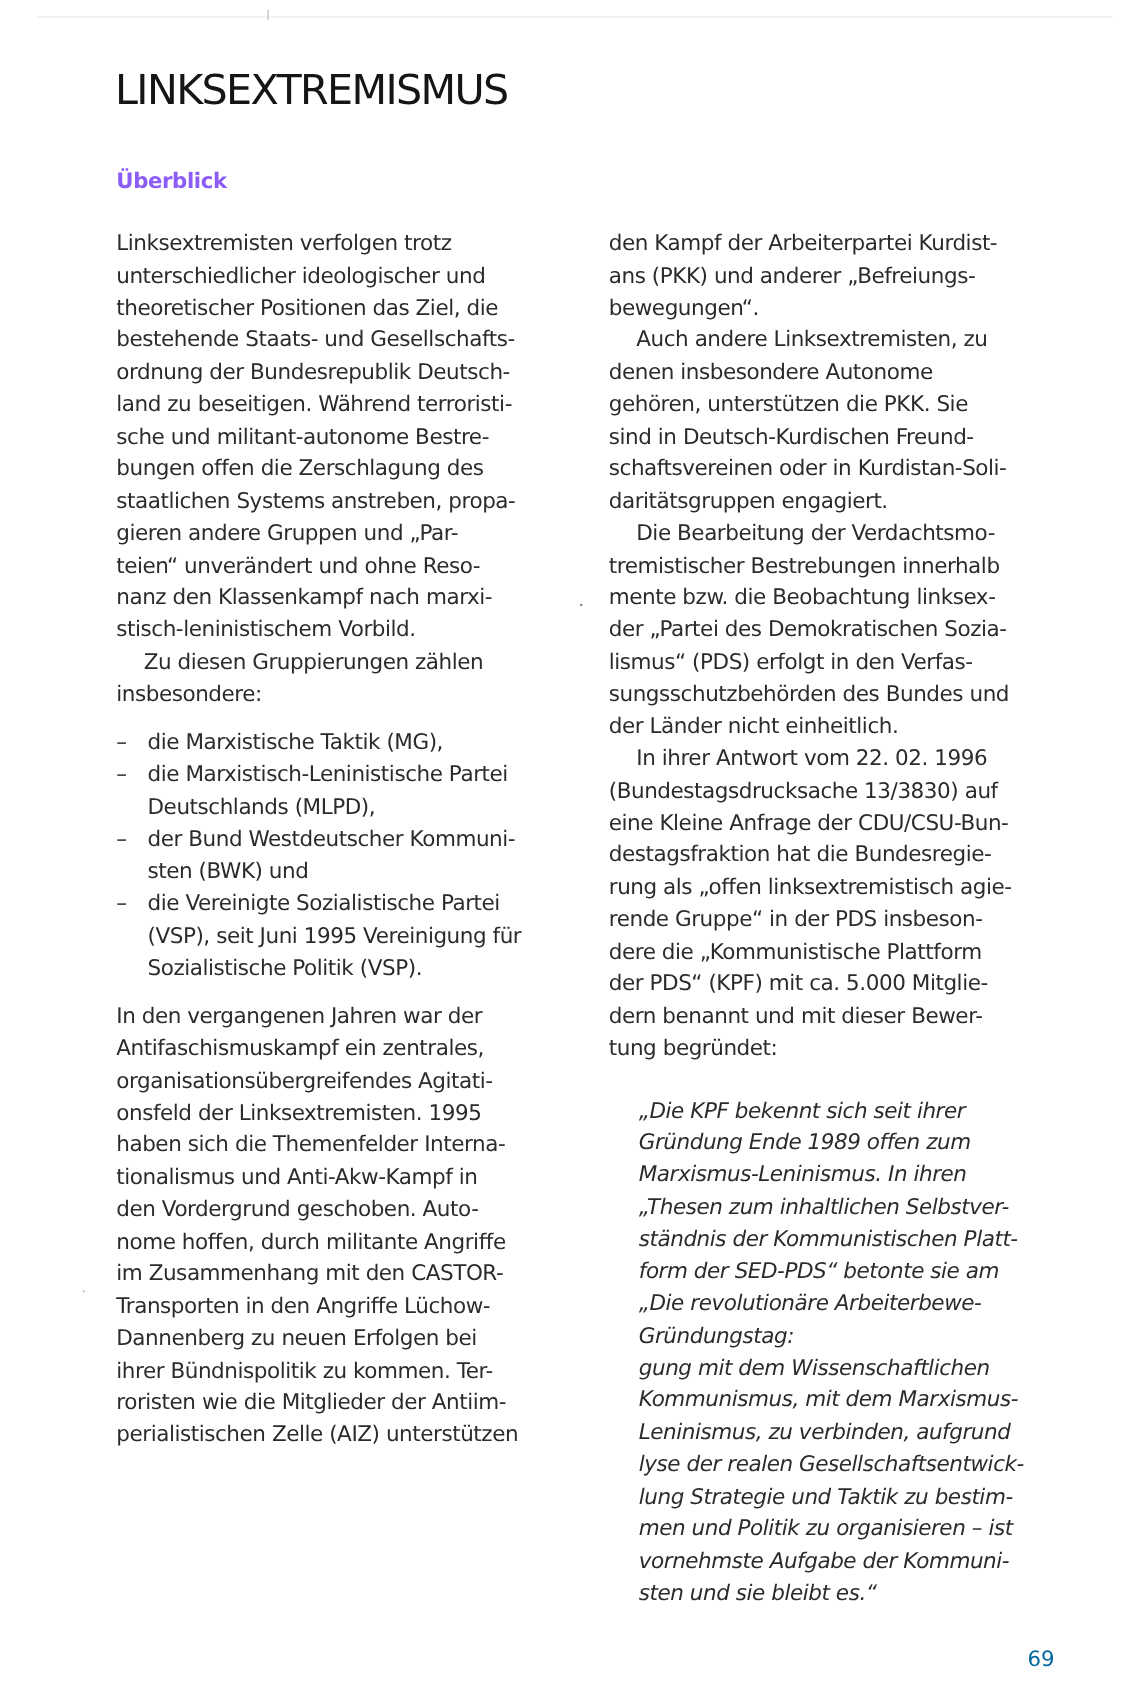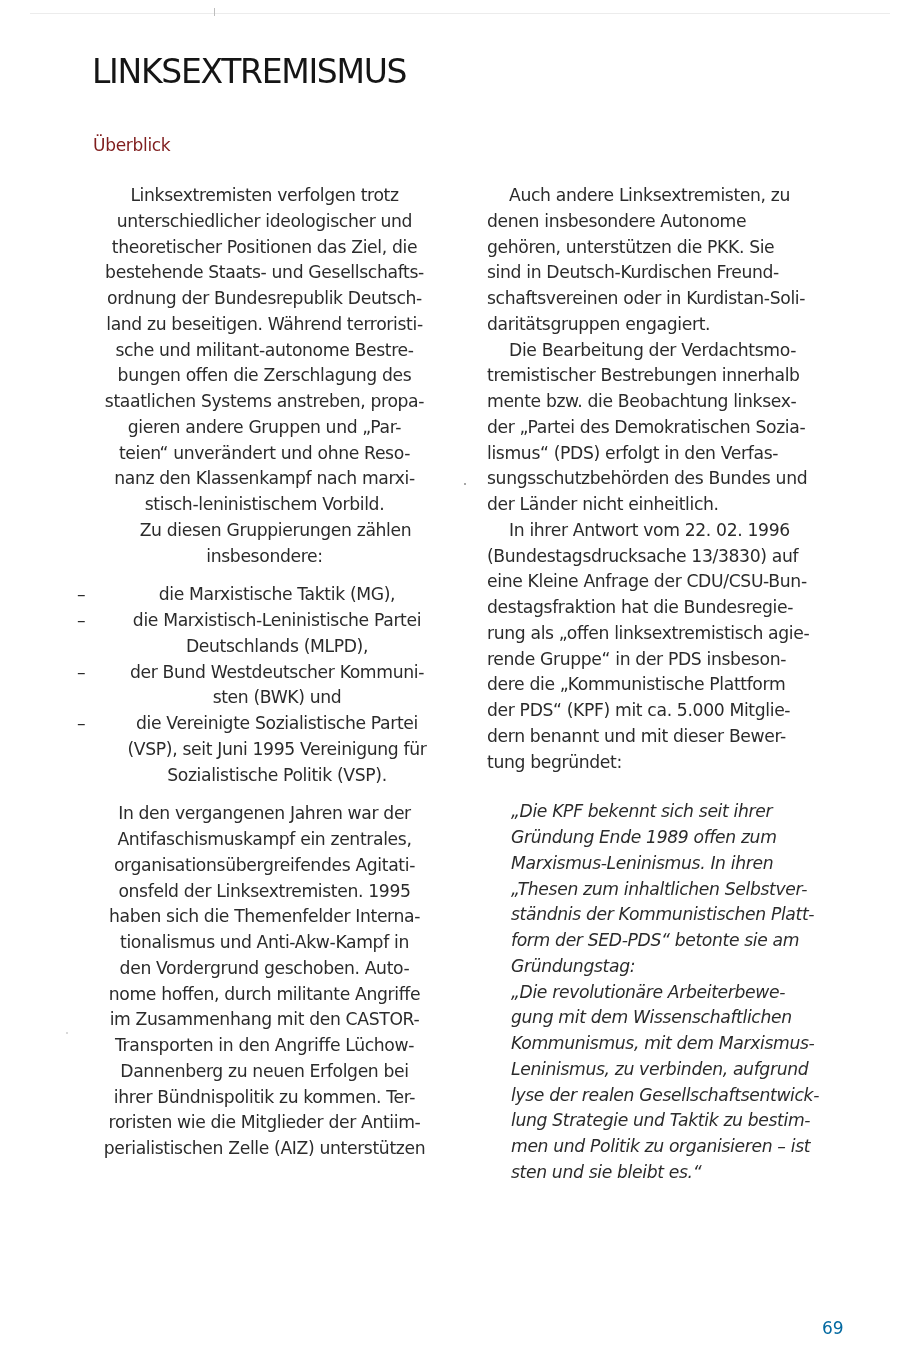--- a/index.html
+++ b/index.html
@@ -22,32 +22,32 @@
   .title {
     position: absolute; left: 92px; top: 52px;
     font-family: "DejaVu Sans", sans-serif;
     font-weight: normal; font-size: 33px; letter-spacing: -1.3px;
     color: #151515;
     margin: 0;
   }
   .subtitle {
     position: absolute; left: 93px; top: 135px;
     font-family: "DejaVu Sans", sans-serif;
-    font-weight: normal; font-size: 17px; letter-spacing: -0.3px;
-    color: #7f1d1d;
+    font-weight: bold; font-size: 17px; letter-spacing: -0.3px;
+    color: #8b5cf6;
     margin: 0;
   }
   .col {
     position: absolute;
     font-size: 17.2px;
     line-height: 25.75px;
     letter-spacing: -0.35px;
     color: #2b2b2b;
   }
-  .col-left { left: 77px; top: 183px; width: 375px; text-align: center; }
+  .col-left { left: 93px; top: 183px; width: 375px; }
   .col-right { left: 487px; top: 183px; width: 375px; }
   .line { white-space: nowrap; display: block; height: 25.75px; }
   .indent { padding-left: 22px; }
   .gap { display: block; height: 13px; }
   .list-item { display: block; position: relative; padding-left: 25px; }
   .list-dash { position: absolute; left: 0; top: 0; }
   .quote { padding-left: 24px; font-style: italic; }
   .page-number {
     position: absolute; left: 822px; top: 1318px;
     font-size: 17px; color: #0369a1;
@@ -120,20 +120,25 @@
     <span class="line">Transporten in den Angriffe Lüchow-</span>
     <span class="line">Dannenberg zu neuen Erfolgen bei</span>
     <span class="line">ihrer Bündnispolitik zu kommen. Ter-</span>
     <span class="line">roristen wie die Mitglieder der Antiim-</span>
     <span class="line">perialistischen Zelle (AIZ) unterstützen</span>
   </div>
 </div>
 
 <div class="col col-right">
   <div>
+    <span class="line">den Kampf der Arbeiterpartei Kurdist-</span>
+    <span class="line">ans (PKK) und anderer „Befreiungs-</span>
+    <span class="line">bewegungen“.</span>
+  </div>
+  <div>
     <span class="line indent">Auch andere Linksextremisten, zu</span>
     <span class="line">denen insbesondere Autonome</span>
     <span class="line">gehören, unterstützen die PKK. Sie</span>
     <span class="line">sind in Deutsch-Kurdischen Freund-</span>
     <span class="line">schaftsvereinen oder in Kurdistan-Soli-</span>
     <span class="line">daritätsgruppen engagiert.</span>
   </div>
   <div>
     <span class="line indent">Die Bearbeitung der Verdachtsmo-</span>
     <span class="line">tremistischer Bestrebungen innerhalb</span>
@@ -156,28 +161,29 @@
     <span class="line">tung begründet:</span>
   </div>
   <span class="gap" style="height:24px"></span>
   <div class="quote">
     <span class="line">„Die KPF bekennt sich seit ihrer</span>
     <span class="line">Gründung Ende 1989 offen zum</span>
     <span class="line">Marxismus-Leninismus. In ihren</span>
     <span class="line">„Thesen zum inhaltlichen Selbstver-</span>
     <span class="line">ständnis der Kommunistischen Platt-</span>
     <span class="line">form der SED-PDS“ betonte sie am</span>
+    <span class="line">„Die revolutionäre Arbeiterbewe-</span>
     <span class="line">Gründungstag:</span>
-    <span class="line">„Die revolutionäre Arbeiterbewe-</span>
     <span class="line">gung mit dem Wissenschaftlichen</span>
     <span class="line">Kommunismus, mit dem Marxismus-</span>
     <span class="line">Leninismus, zu verbinden, aufgrund</span>
     <span class="line">lyse der realen Gesellschaftsentwick-</span>
     <span class="line">lung Strategie und Taktik zu bestim-</span>
     <span class="line">men und Politik zu organisieren – ist</span>
+    <span class="line">vornehmste Aufgabe der Kommuni-</span>
     <span class="line">sten und sie bleibt es.“</span>
   </div>
 </div>
 
 <div class="stray-dot" style="left:464px; top:483px;"></div>
 <div class="stray-dot" style="left:66px; top:1032px; background:#ccc;"></div>
 
 <div class="page-number">69</div>
 
 </body></html>

